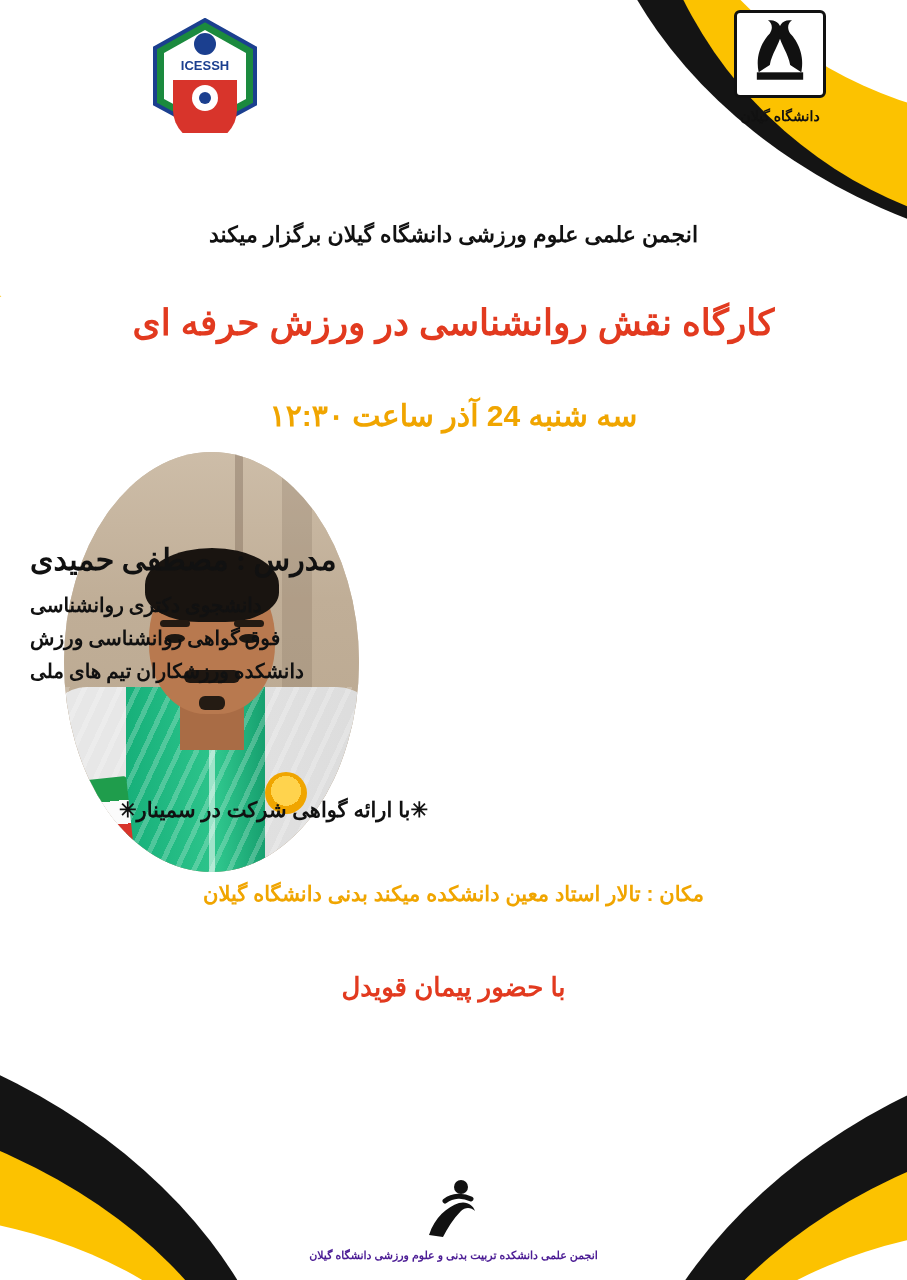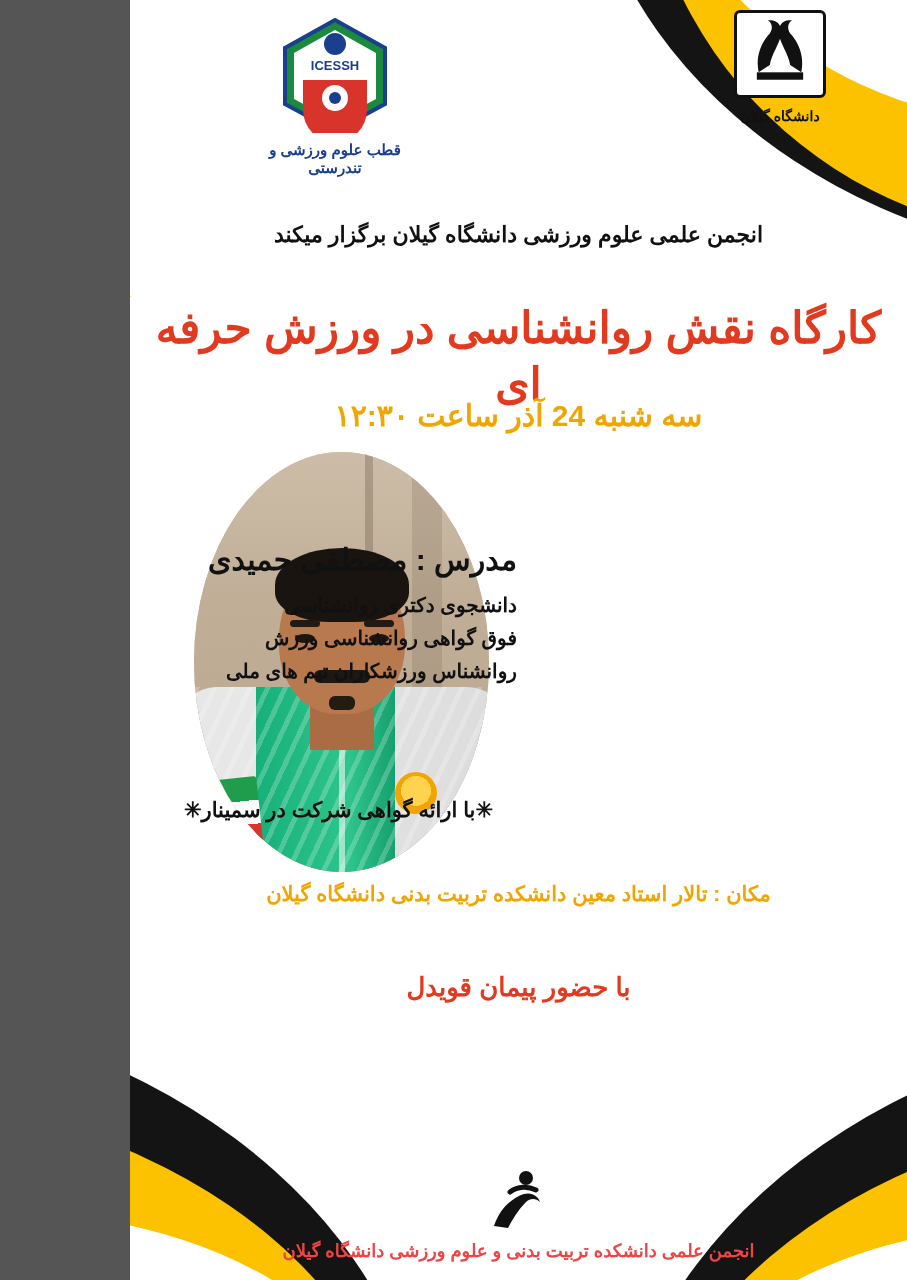--- a/index.html
+++ b/index.html
@@ -2,21 +2,21 @@
 <html lang="fa" dir="rtl"><head>
 <meta charset="utf-8">
 <style>
   html, body {
     margin: 0;
     padding: 0;
     background: #555;
   }
   .poster {
     position: relative;
-    width: 777px;
+    width: 907px;
     height: 1280px;
     background: #ffffff;
     overflow: hidden;
     font-family: "Liberation Sans", sans-serif;
     direction: rtl;
   }
 
   
   .deco { position: absolute; pointer-events: none; }
 
@@ -164,21 +164,21 @@
     text-align: center;
     font-size: 22px;
     font-weight: bold;
     color: #111;
     z-index: 6;
   }
   .title {
     position: absolute;
     top: 300px; right: 20px; left: 20px;
     text-align: center;
-    font-size: 44px;
+    font-size: 36px;
     font-weight: bold;
     color: #e23a1f;
     line-height: 1.28;
     letter-spacing: -0.5px;
     z-index: 6;
   }
   .datetime {
     position: absolute;
     top: 398px; right: 0; left: 0;
     text-align: center;
@@ -279,22 +279,23 @@
     clip-path: polygon(50% 100%, 0 0, 100% 0);
   }
   .zipper {
     position: absolute; bottom: 0; left: 50%; margin-left: -3px;
     width: 6px; height: 150px; background: rgba(255,255,255,0.55);
   }
 
   .instructor {
     position: absolute;
     top: 542px; right: 390px; left: 30px;
-    text-align: right;
-    z-index: 6;
+    text-align: left;
+    z-index: 6;
+    font-family: Liberation Serif, serif;
   }
   .instructor .name {
     font-size: 30px; font-weight: bold; color: #111;
     margin-bottom: 12px;
   }
   .instructor .cred {
     font-size: 20px; font-weight: bold; color: #111;
     line-height: 1.65;
   }
 
@@ -333,21 +334,21 @@
     position: absolute;
     bottom: 18px; left: 0; right: 0;
     text-align: center;
     z-index: 7;
   }
   .footer-mark {
     width: 78px; height: 64px; margin: 0 auto 8px auto;
     position: relative;
   }
   .footer-caption {
-    font-size: 18px; color: #ef4444; font-weight: bold;
+    font-size: 11px; color: #4c1d95; font-weight: bold;
   }
 </style>
 </head>
 <body>
 
 <div class="poster">
 
   <div class="deco tl-black"></div>
   <div class="deco tl-yellow1"></div>
   <div class="deco tl-yellow2"></div>
@@ -370,21 +371,20 @@
       <svg viewBox="0 0 112 115" width="112" height="115" aria-hidden="true">
         <polygon points="56,2 106,30 106,86 56,113 6,86 6,30" fill="#1b8a3e" stroke="#1b3f8f" stroke-width="4"></polygon>
         <polygon points="56,12 97,35 97,81 56,103 15,81 15,35" fill="#ffffff"></polygon>
         <circle cx="56" cy="26" r="11" fill="#1b3f8f"></circle>
         <text x="56" y="52" font-size="13" font-family="Liberation Sans, sans-serif" fill="#1b3f8f" text-anchor="middle" font-weight="bold">ICESSH</text>
         <path d="M24 62 h64 v30 a32 32 0 0 1 -64 0 z" fill="#d8342b"></path>
         <circle cx="56" cy="80" r="13" fill="#ffffff"></circle>
         <circle cx="56" cy="80" r="6" fill="#1b3f8f"></circle>
       </svg>
     </div>
-    <div class="icessh-title">قطب علوم ورزشی و تندرستی</div>
   </div>
 
   <div class="logo-right">
     <div class="guilan-mark">
       <svg viewBox="0 0 86 82" width="80" height="76" aria-hidden="true">
         <path d="M20 64 C16 46 24 30 32 22 C36 16 34 10 30 8 C40 6 46 14 44 24 C42 34 34 44 32 56 z" fill="#111"></path>
         <path d="M66 64 C70 46 62 30 54 22 C50 16 52 10 56 8 C46 6 40 14 42 24 C44 34 52 44 54 56 z" fill="#111"></path>
         <rect x="18" y="64" width="50" height="8" fill="#111"></rect>
       </svg>
     </div>
@@ -417,27 +417,27 @@
     <div class="eye-r"></div>
     <div class="mustache"></div>
     <div class="beardspot"></div>
   </div>
 
   <div class="instructor">
     <div class="name">مدرس : مصطفی حمیدی</div>
     <div class="cred">
       <div>دانشجوی دکتری روانشناسی</div>
       <div>فوق گواهی روانشناسی ورزش</div>
-      <div>روانشناس ورزشکاران تیم های ملی</div>
+      <div>دانشکده ورزشکاران تیم های ملی</div>
     </div>
   </div>
 
   <div class="certificate">✳با ارائه گواهی شرکت در سمینار✳</div>
 
-  <div class="venue">مکان : تالار استاد معین دانشکده تربیت بدنی دانشگاه گیلان</div>
+  <div class="venue">مکان : تالار استاد معین دانشکده میکند بدنی دانشگاه گیلان</div>
 
   <div class="guest">
     <div class="guest-name">با حضور  پیمان قویدل</div>
   </div>
 
   <div class="footer-logo">
     <div class="footer-mark">
       <svg viewBox="0 0 78 64" width="78" height="64" aria-hidden="true">
         <circle cx="46" cy="10" r="7" fill="#111"></circle>
         <path d="M14 58 C20 40 32 30 44 26 C52 24 58 28 60 34 C56 30 50 30 46 34 C38 42 32 52 28 60 z" fill="#111"></path>

